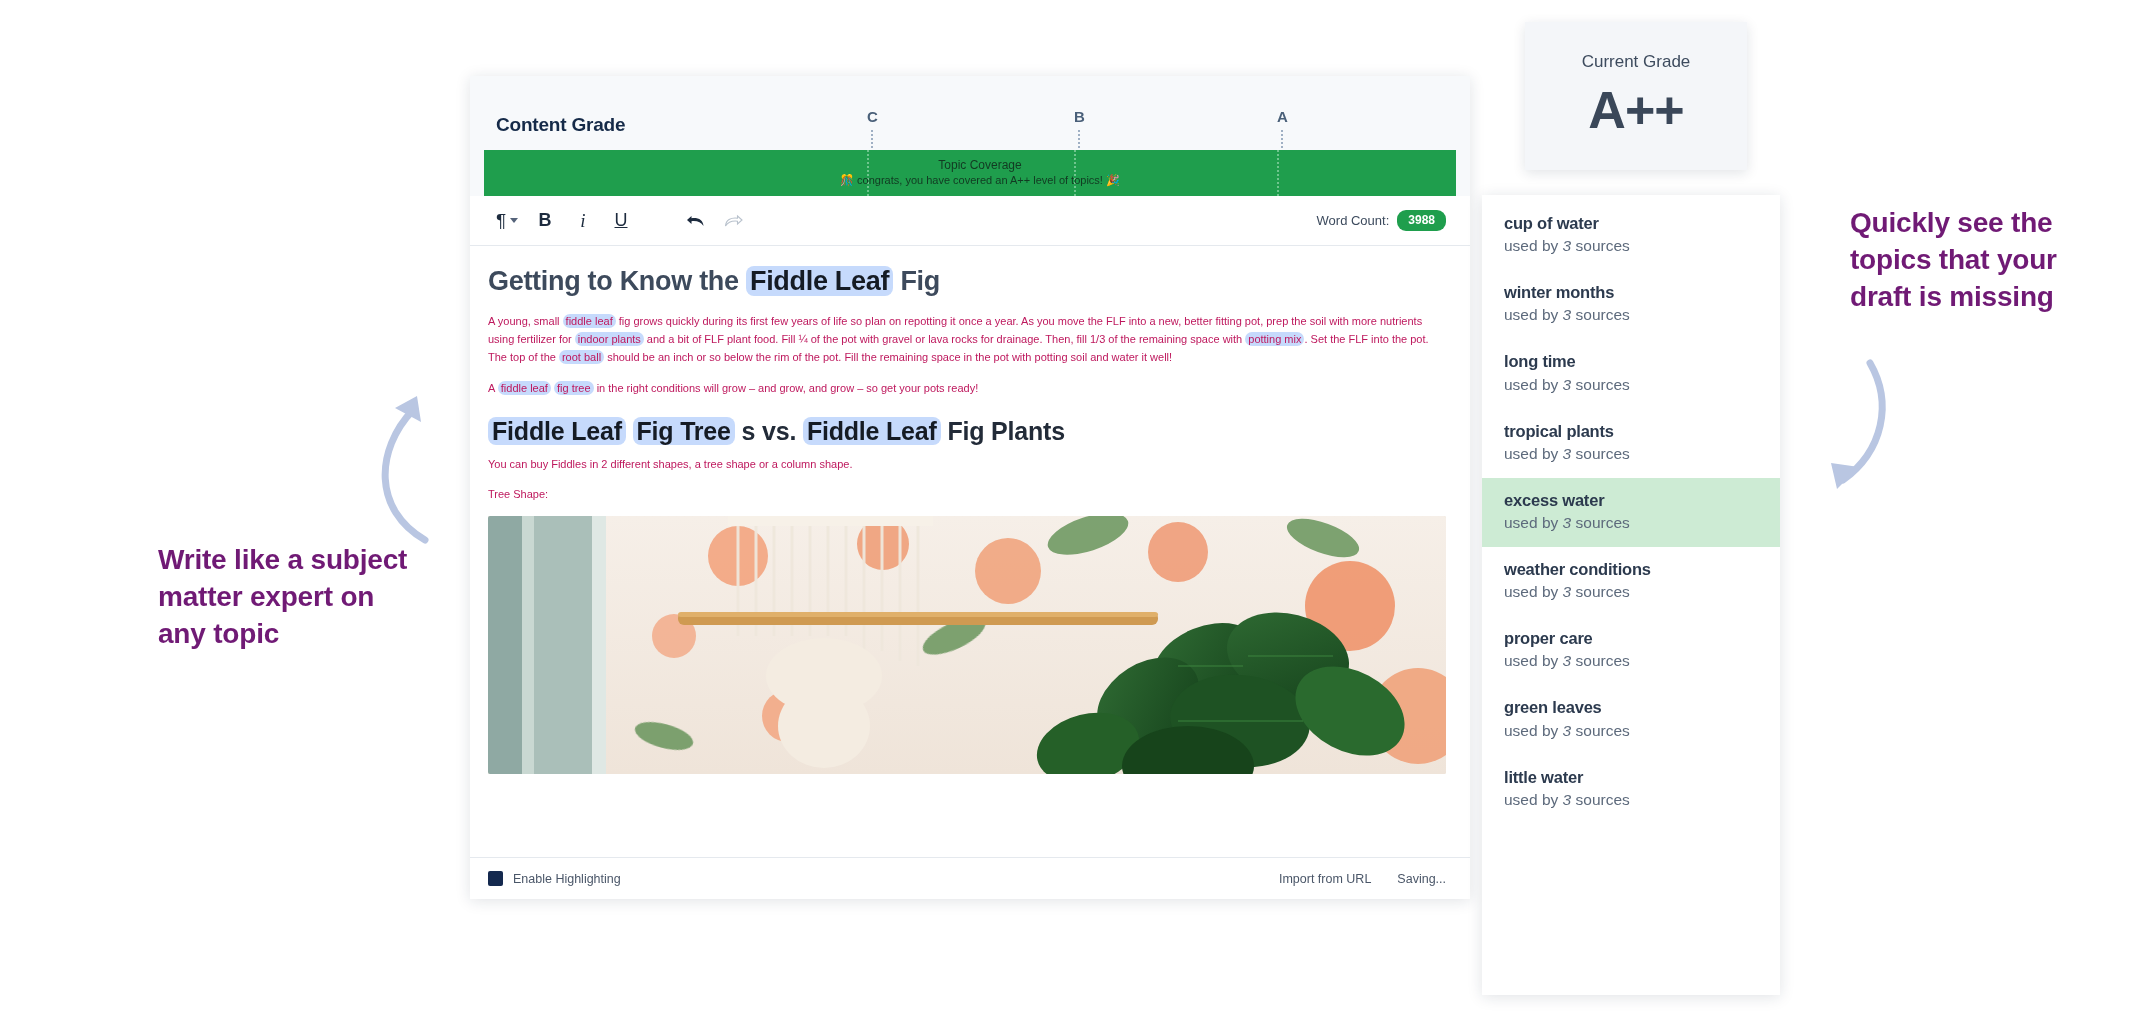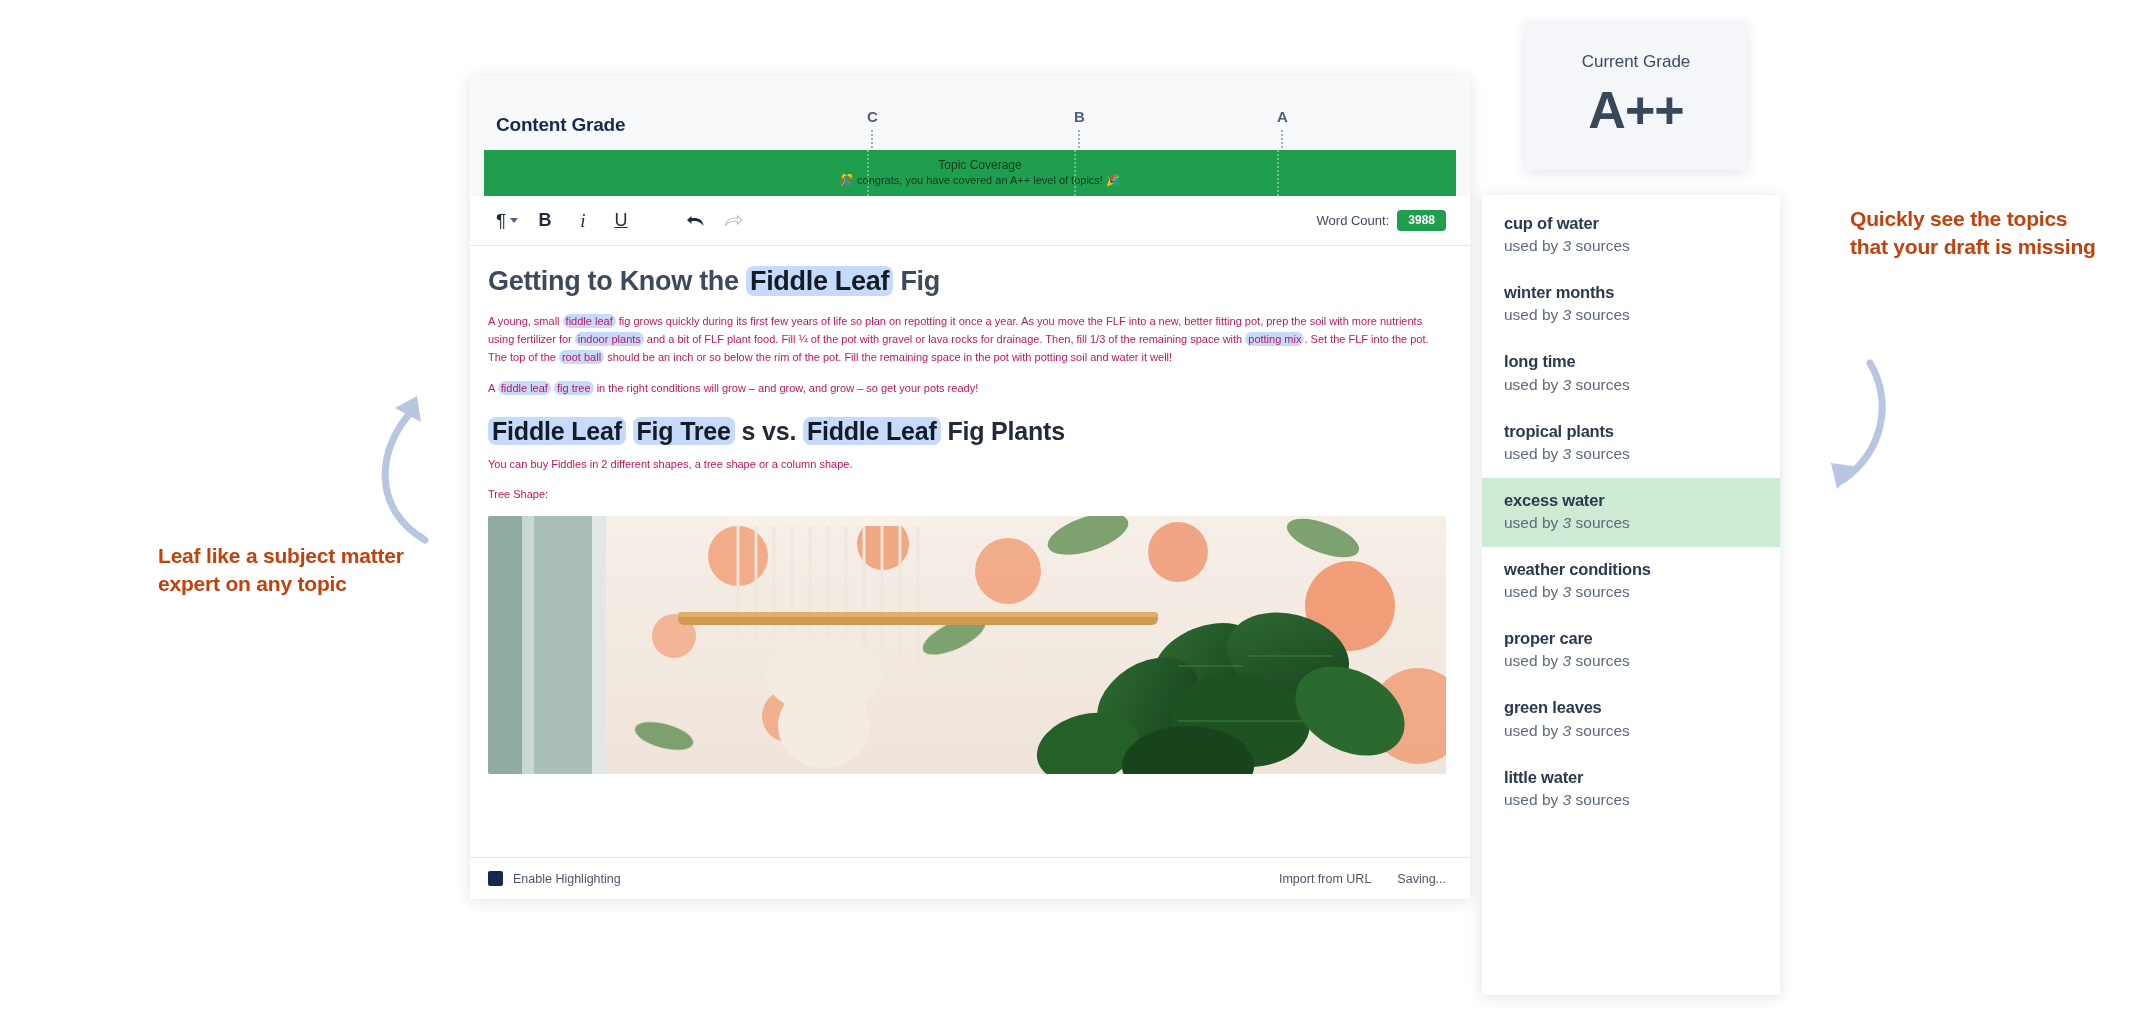--- a/index.html
+++ b/index.html
@@ -89,21 +89,21 @@
   .tb-btn.bold   { font-weight: bold; font-size: 18px; }
   .tb-btn.ital   { font-style: italic; font-family: "Liberation Serif", serif; font-size: 19px;}
   .tb-btn.under  { text-decoration: underline; font-size: 18px; }
   .tb-gap { width: 36px; }
   .tb-spacer { flex: 1; }
   .wordcount {
     font-size: 13px; color: #3c4a5d; display: flex; align-items: center; gap: 8px; text-align: center;
   }
   .wc-pill {
     background: #1f9e4d; color: #fff; font-size: 12px; font-weight: bold;
-    border-radius: 4px; padding: 3px 11px 4px 11px;
+    border-radius: 9px; padding: 3px 11px 4px 11px;
   }
 
   
   .doc {
     flex: 1 1 auto; overflow: hidden; position: relative;
     padding: 20px 24px 0 18px; background: #fff;
   }
   .h1 {
     font-size: 27px; font-weight: bold; color: #3d4a5c;
     letter-spacing: -.3px; margin-bottom: 16px; line-height: 1.15;
@@ -172,21 +172,21 @@
     box-shadow: 0 3px 12px rgba(20,35,60,.12);
     display: flex; flex-direction: column;
     align-items: center; justify-content: center; gap: 8px;
   }
   .gc-label { font-size: 17px; color: #3d4b5e; }
   .gc-value { font-size: 52px; font-weight: bold; color: #3a4759; letter-spacing: -1px; }
 
   
   .annot {
     position: absolute;
-    font-size: 21px; font-weight: bold; color: #c2410c;
+    font-size: 28px; font-weight: bold; color: #701a75;
     line-height: 1.32; letter-spacing: -.2px;
   }
   .annot-left  { left: 158px; top: 542px; width: 250px; }
   .annot-right { left: 1850px; top: 205px; width: 260px; }
   .arrow { position: absolute; }
 </style>
 </head>
 <body>
 
 <div id="stage">
@@ -397,21 +397,21 @@
       <div class="topic-name">little water</div>
       <div class="topic-meta"><span>used by </span><i>3</i><span> sources</span></div>
     </div>
   </div>
 
   <div class="grade-card">
     <div class="gc-label">Current Grade</div>
     <div class="gc-value">A++</div>
   </div>
 
-  <div class="annot annot-left">Leaf like a subject matter expert on any topic</div>
+  <div class="annot annot-left">Write like a subject matter expert on any topic</div>
   <div class="annot annot-right">Quickly see the topics that your draft is missing</div>
 
   <svg class="arrow" style="left:355px; top:380px;" width="90" height="170" viewBox="0 0 90 170">
     <path d="M70 160 C18 130 20 70 58 30" stroke="#b9c6e2" stroke-width="7" fill="none" stroke-linecap="round"></path>
     <path d="M40 28 L62 16 L66 42 Z" fill="#b9c6e2"></path>
   </svg>
 
   <svg class="arrow" style="left:1815px; top:355px;" width="90" height="150" viewBox="0 0 90 150">
     <path d="M55 8 C78 48 68 96 28 125" stroke="#b9c6e2" stroke-width="7" fill="none" stroke-linecap="round"></path>
     <path d="M44 112 L22 134 L16 108 Z" fill="#b9c6e2"></path>

